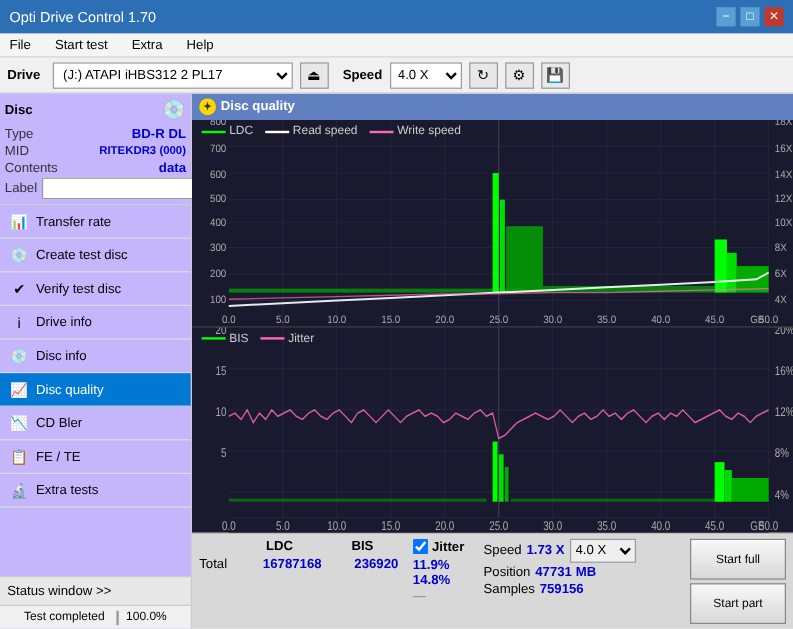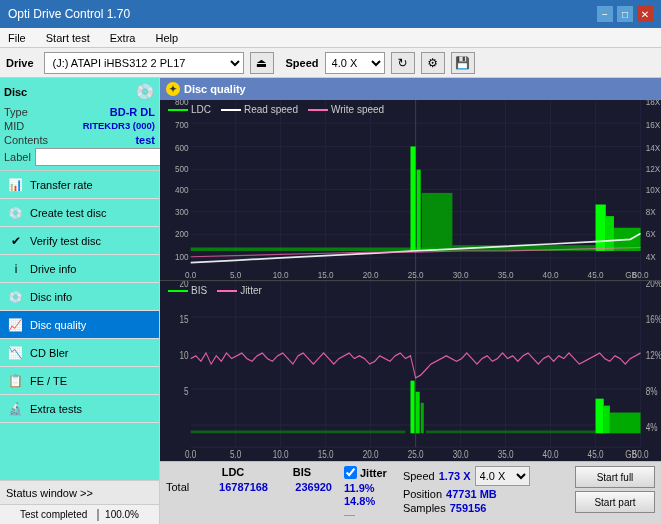--- a/index.html
+++ b/index.html
@@ -107,21 +107,21 @@
 
     
     .main {
       display: flex;
       height: calc(524px - 28px - 20px - 30px);
     }
 
     
     .sidebar {
       width: 160px;
-      background: #5eead4;
+      background: #c4b5fd;
       border-right: 1px solid #ccc;
       display: flex;
       flex-direction: column;
       flex-shrink: 0;
     }
 
     
     .disc-panel {
       border-bottom: 1px solid #ccc;
       padding: 4px;
@@ -298,21 +298,21 @@
 
     .buttons-col {
       display: flex;
       flex-direction: column;
       gap: 3px;
       margin-left: auto;
     }
 
     .action-btn {
       width: 80px;
-      height: 22px;
+      height: 34px;
       background: linear-gradient(to bottom, #f8f8f8, #d8d8d8);
       border: 1px solid #888;
       font-size: 10px;
       cursor: pointer;
       display: flex; align-items: center; justify-content: center;
     }
 
     
     .legend-row {
       display: flex;
@@ -377,21 +377,21 @@
       <div class="disc-info-row">
         <span class="disc-info-label">Type</span>
         <span class="disc-info-value">BD-R DL</span>
       </div>
       <div class="disc-info-row">
         <span class="disc-info-label">MID</span>
         <span class="disc-info-value" style="font-size:9.5px">RITEKDR3 (000)</span>
       </div>
       <div class="disc-info-row">
         <span class="disc-info-label">Contents</span>
-        <span class="disc-info-value">test</span>
+        <span class="disc-info-value">data</span>
       </div>
       <div class="label-row">
         <span class="disc-info-label">Label</span>
         <input class="label-input" type="text" value="" style="">
         <button class="label-btn">🖊</button>
       </div>
     </div>
 
     <div class="nav-items">
       <div class="nav-item">

